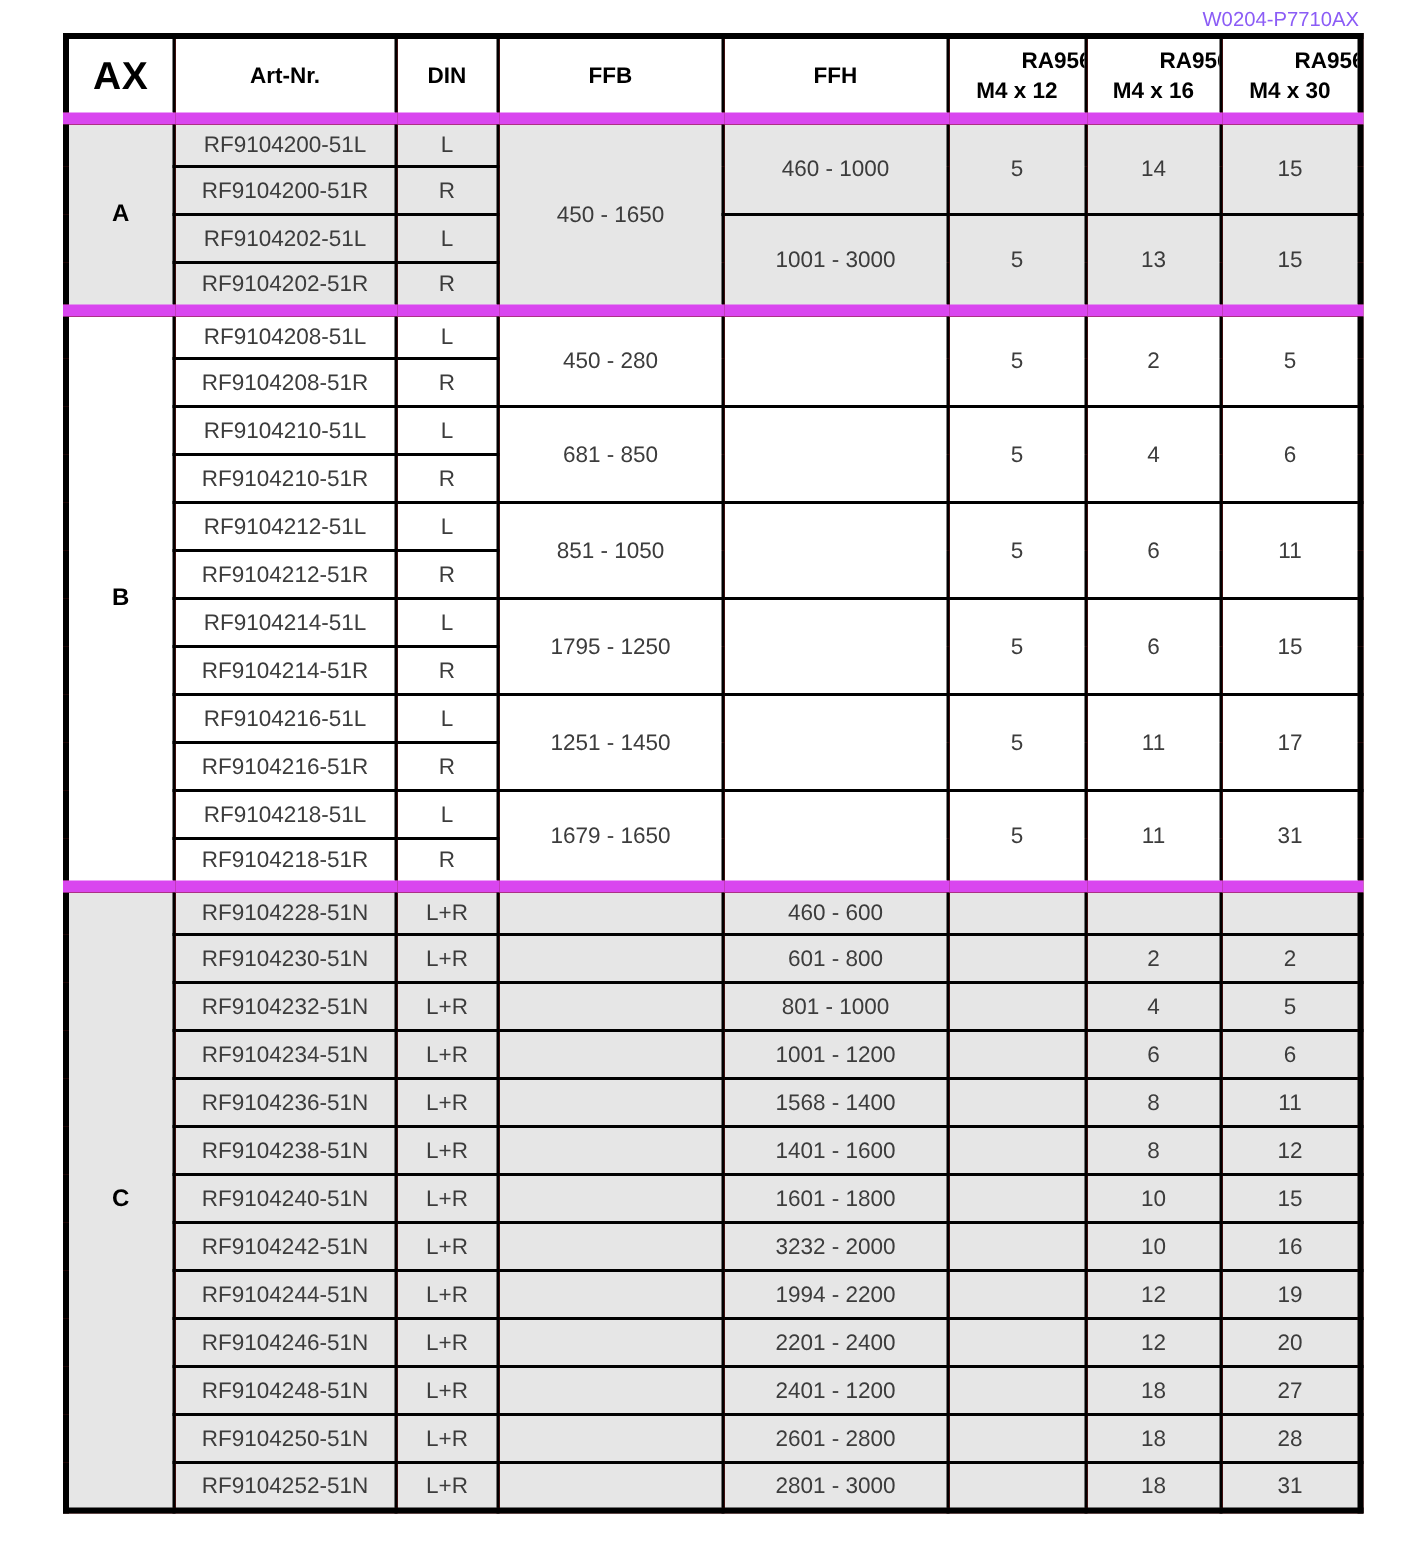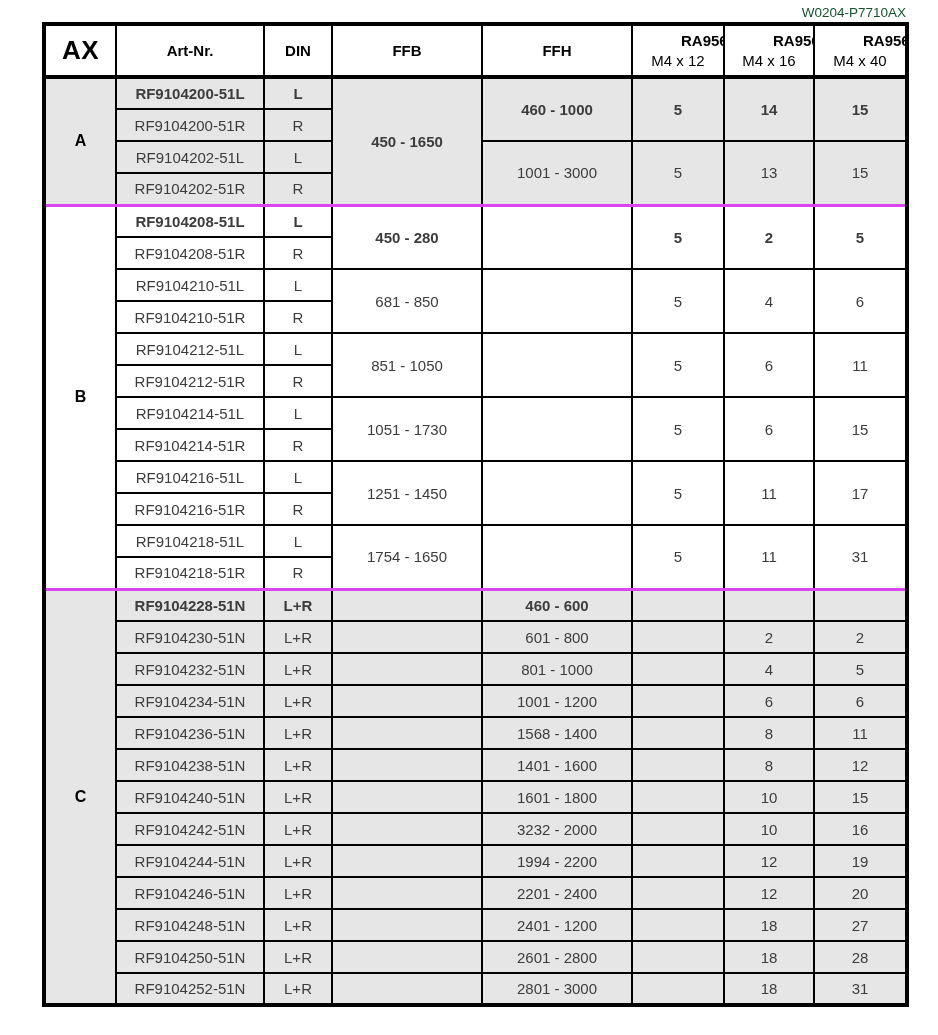--- a/index.html
+++ b/index.html
@@ -12,21 +12,21 @@
   }
   .page {
     padding: 4px 0 0 42px;
   }
   .wrap {
     width: 864px;
   }
   .watermark {
     text-align: right;
     font-size: 13.5px;
-    color: #14532d;
+    color: #8b5cf6;
     height: 18px;
     line-height: 18px;
   }
   table.parts {
     border-collapse: collapse;
     table-layout: fixed;
     width: 864px;
     border: 4px solid #000000;
     background: #7f1d1d;
   }
@@ -50,38 +50,37 @@
     letter-spacing: 0.5px;
   }
   .screw-code {
     display: block;
     font-weight: bold;
     line-height: 1.3;
     margin-left: 48px;
   }
   .screw-size {
     display: block;
-    font-weight: normal;
+    font-weight: bold;
     line-height: 1.3;
   }
   tbody tr {
     height: 32px;
   }
   tbody td {
     font-size: 15px;
     color: #3c3c3c;
     font-weight: normal;
     background: #ffffff;
   }
   tr.shaded td {
     background: #e6e6e6;
   }
   tr.group-start td {
-    border-top: 3px solid #d946ef;
-    font-weight: bold;
+    border-top: 8px solid #d946ef;
   }
   td.group-label {
     font-weight: bold;
     color: #000000;
     font-size: 16px;
   }
 </style>
 </head>
 <body>
 
@@ -110,21 +109,21 @@
           <th>
             <span class="screw-code">RA956026</span>
             <span class="screw-size">M4 x 12</span>
           </th>
           <th>
             <span class="screw-code">RA956027</span>
             <span class="screw-size">M4 x 16</span>
           </th>
           <th>
             <span class="screw-code">RA956028</span>
-            <span class="screw-size">M4 x 40</span>
+            <span class="screw-size">M4 x 30</span>
           </th>
         </tr>
       </thead>
       <tbody id="table-body">
           <tr class="shaded group-start">
             <td rowspan="4" class="group-label">A</td>
             <td class="art-cell">RF9104200-51L</td>
             <td class="din-cell">L</td>
             <td rowspan="4" class="ffb-cell">450 - 1650</td>
             <td rowspan="2" class="ffh-cell">460 - 1000</td>
@@ -184,21 +183,21 @@
             <td rowspan="2" class="qty-cell">6</td>
             <td rowspan="2" class="qty-cell">11</td>
           </tr>
           <tr class="">
             <td class="art-cell">RF9104212-51R</td>
             <td class="din-cell">R</td>
           </tr>
           <tr class="">
             <td class="art-cell">RF9104214-51L</td>
             <td class="din-cell">L</td>
-            <td rowspan="2" class="ffb-cell">1051 - 1730</td>
+            <td rowspan="2" class="ffb-cell">1795 - 1250</td>
             <td rowspan="2" class="ffh-cell"></td>
             <td rowspan="2" class="qty-cell">5</td>
             <td rowspan="2" class="qty-cell">6</td>
             <td rowspan="2" class="qty-cell">15</td>
           </tr>
           <tr class="">
             <td class="art-cell">RF9104214-51R</td>
             <td class="din-cell">R</td>
           </tr>
           <tr class="">
@@ -210,21 +209,21 @@
             <td rowspan="2" class="qty-cell">11</td>
             <td rowspan="2" class="qty-cell">17</td>
           </tr>
           <tr class="">
             <td class="art-cell">RF9104216-51R</td>
             <td class="din-cell">R</td>
           </tr>
           <tr class="">
             <td class="art-cell">RF9104218-51L</td>
             <td class="din-cell">L</td>
-            <td rowspan="2" class="ffb-cell">1754 - 1650</td>
+            <td rowspan="2" class="ffb-cell">1679 - 1650</td>
             <td rowspan="2" class="ffh-cell"></td>
             <td rowspan="2" class="qty-cell">5</td>
             <td rowspan="2" class="qty-cell">11</td>
             <td rowspan="2" class="qty-cell">31</td>
           </tr>
           <tr class="">
             <td class="art-cell">RF9104218-51R</td>
             <td class="din-cell">R</td>
           </tr>
           <tr class="shaded group-start">

